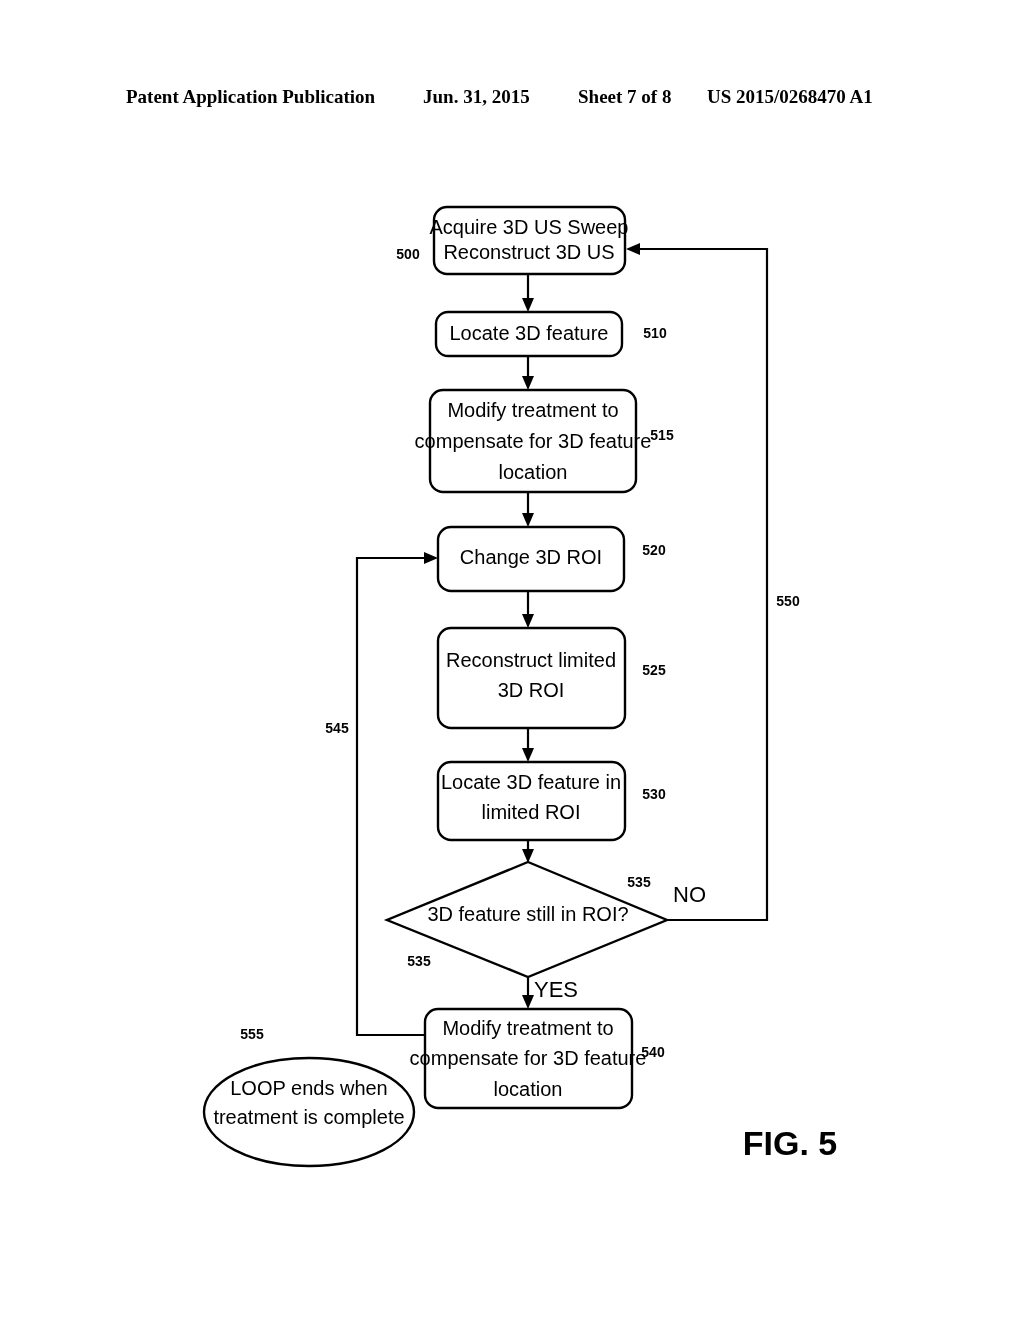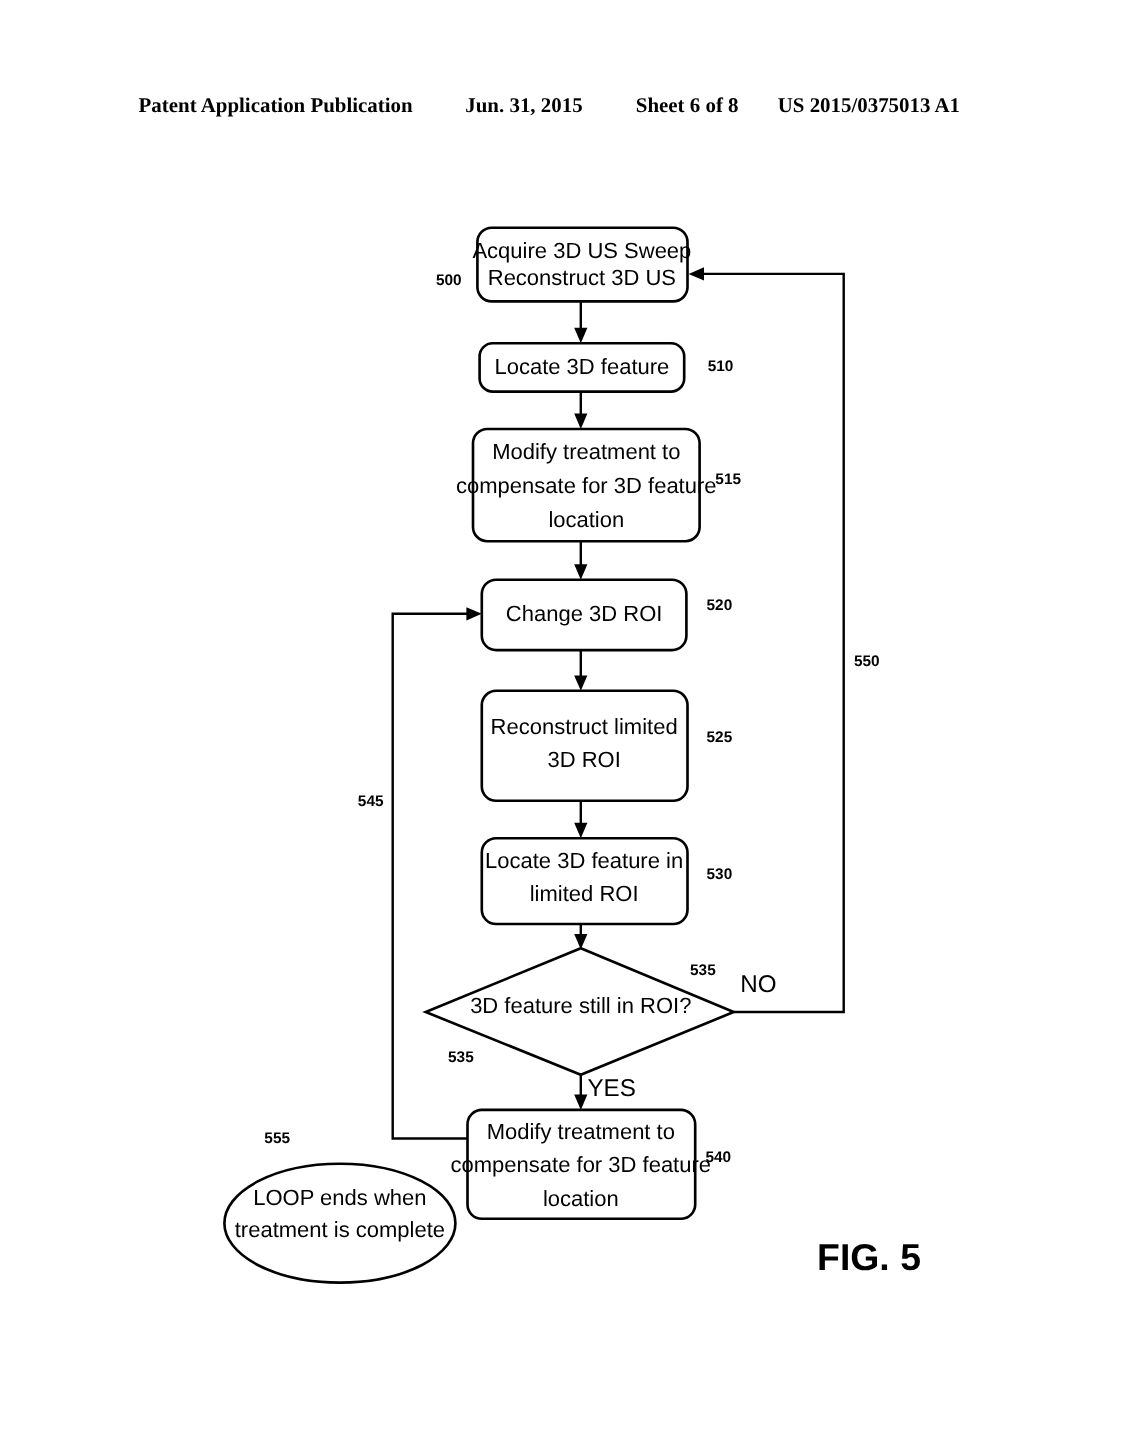--- a/index.html
+++ b/index.html
@@ -109,22 +109,22 @@
   }
 </style>
 </head>
 <body>
 
 <div id="page">
 
   <div id="header">
     <span class="h-pub">Patent Application Publication</span>
     <span class="h-date">Jun. 31, 2015</span>
-    <span class="h-sheet">Sheet 6 of 8</span>
-    <span class="h-doc">US 2015/0375013 A1</span>
+    <span class="h-sheet">Sheet 7 of 8</span>
+    <span class="h-doc">US 2015/0268470 A1</span>
   </div>
 
   <svg id="figure-svg" viewBox="0 0 1024 1320">
 
     <g>
       <line class="conn" x1="528" y1="274" x2="528" y2="302"></line>
       <polygon class="arrowhead" points="528,312 522,298 534,298"></polygon>
     </g>
 
     <g>

